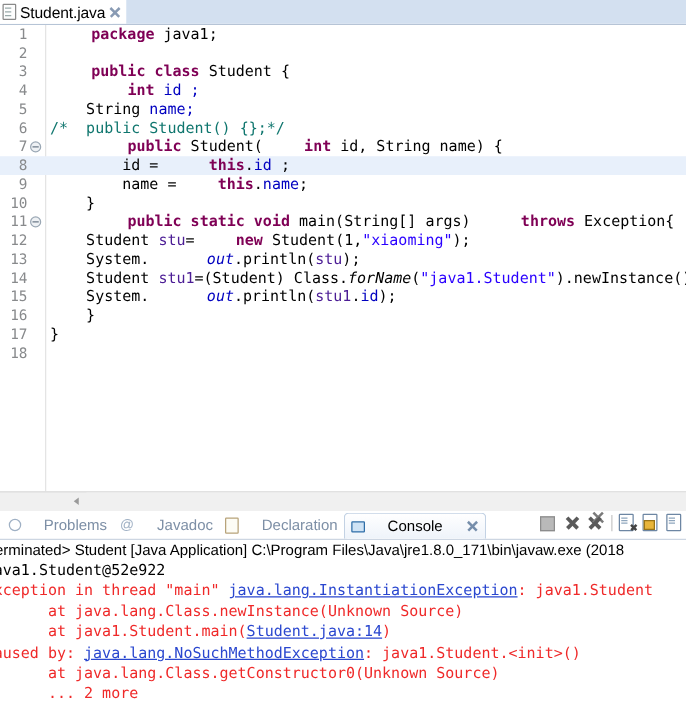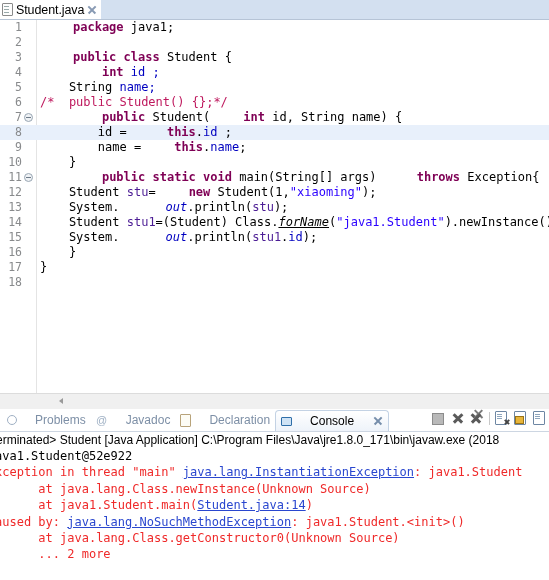--- a/index.html
+++ b/index.html
@@ -78,24 +78,24 @@
   .ln .fold{
     position:absolute;left:24px;top:3px;width:9px;height:9px;
     border:1px solid #9aa7b4;border-radius:50%;
     background:#eef1f4;box-sizing:border-box;
   }
   .ln .fold:before{
     content:"";position:absolute;left:1px;top:3px;width:5px;height:1px;background:#6c7a88;
   }
   .k{color:#7f0055;font-weight:bold;margin-left:33px;}
   .s{color:#2a00ff;}
-  .c{color:#be185d;}
+  .c{color:#0f766e;}
   .f{color:#0000c0;}
   .v{color:#4c1d95;}
-  .st{font-style:italic;color:#000;text-decoration:underline;}
+  .st{font-style:italic;color:#000;}
   .stf{font-style:italic;color:#0000c0;margin-left:46px;}
   .p{color:#000;}
 
   
   .hscroll{
     position:absolute;left:0;right:0;bottom:0;height:15px;
     background:#f0f0f0;border-top:1px solid #dcdcdc;
   }
   .hscroll .btn-left{
     position:absolute;left:54px;top:0;width:15px;height:14px;

